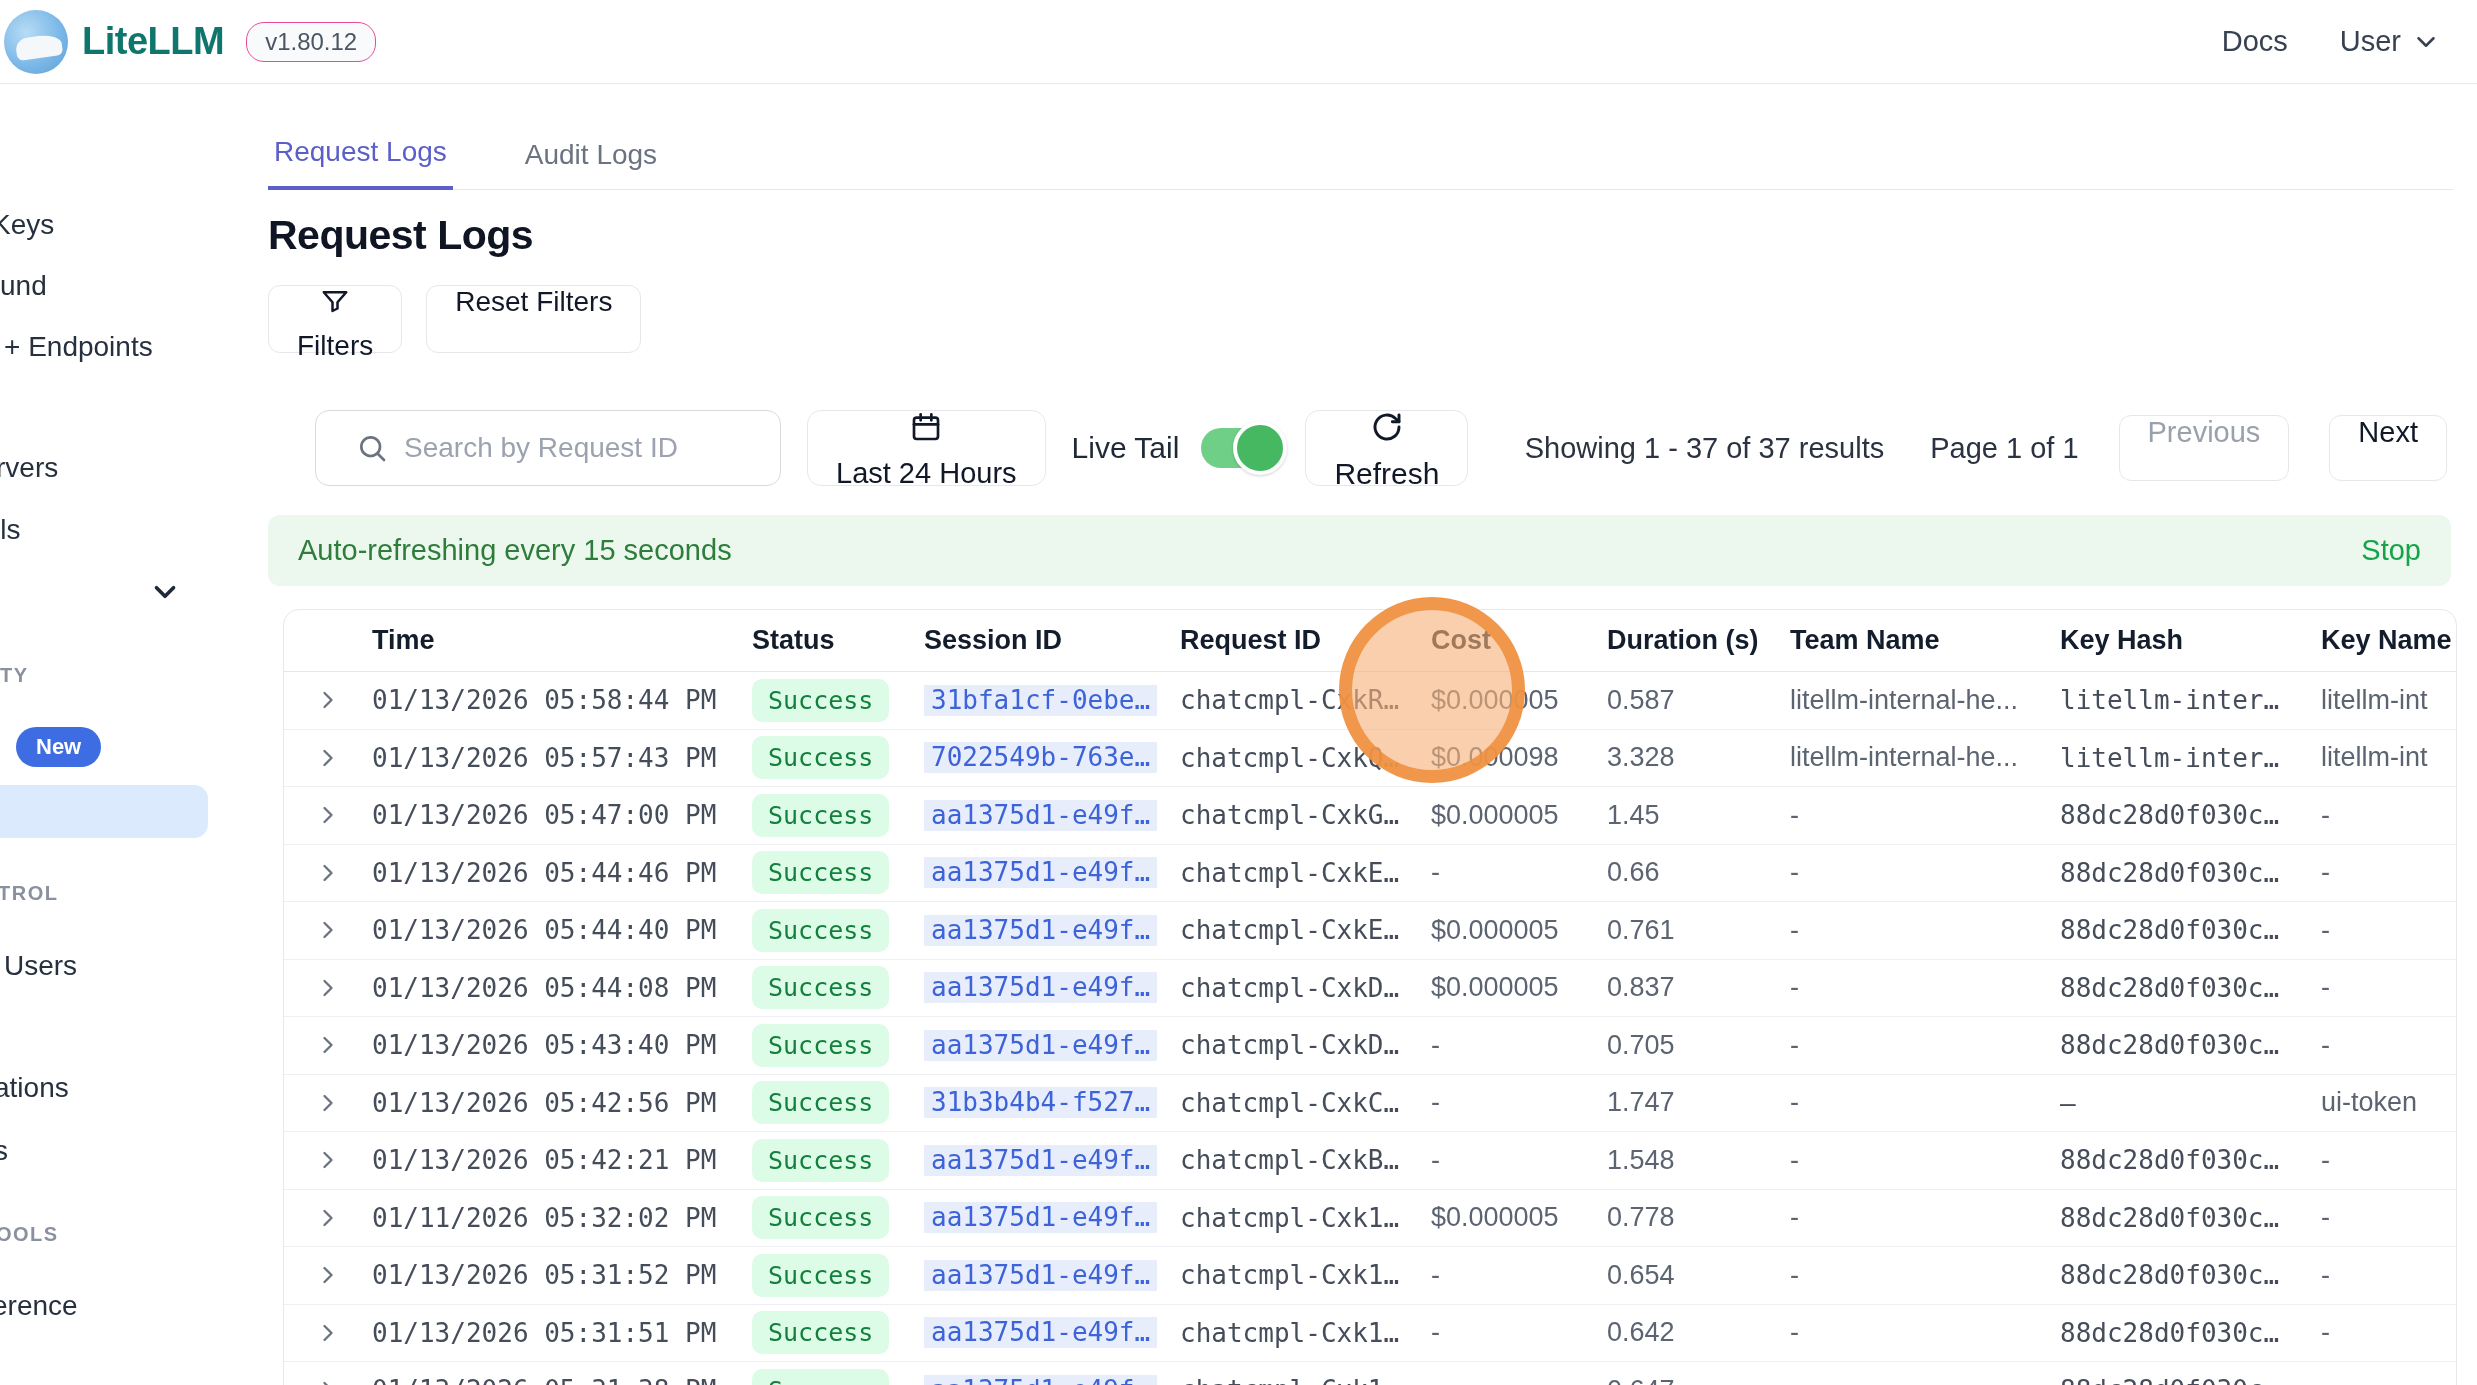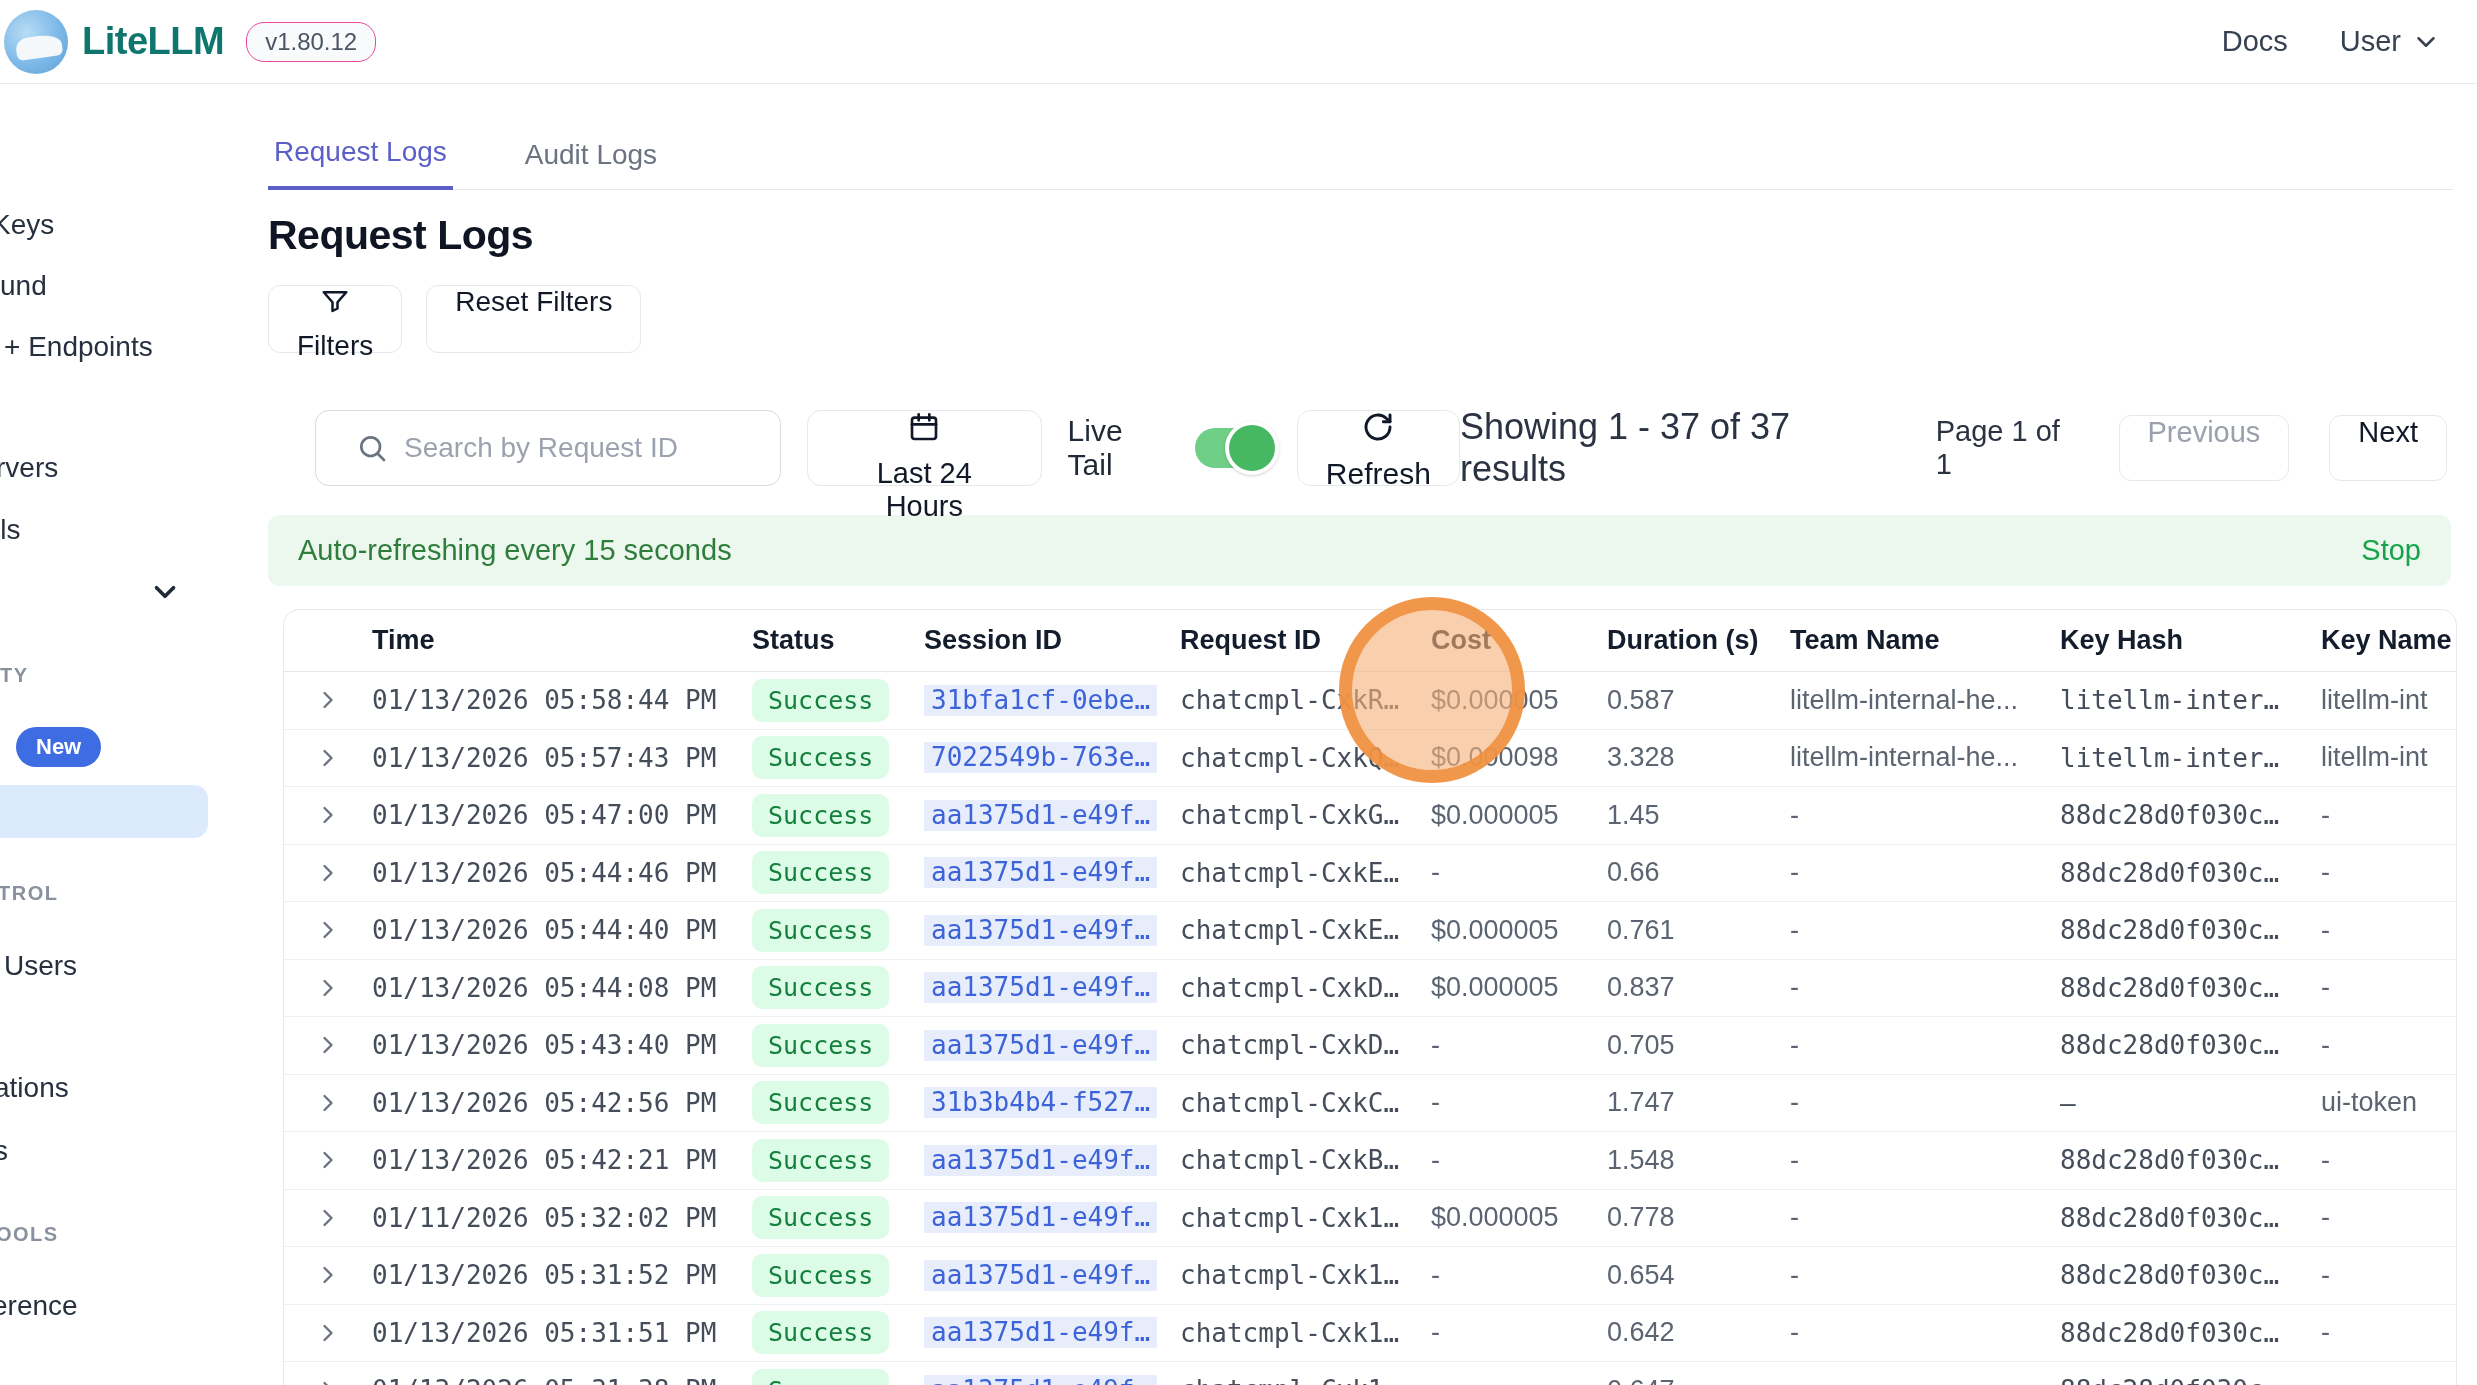--- a/index.html
+++ b/index.html
@@ -55,21 +55,21 @@
     font-family:"Liberation Sans", sans-serif; background:transparent; }
   .search-box input::placeholder { color:#9ca3af; }
   .time-btn { margin-left:26px; height:76px; border-radius:14px; font-size:29px; }
   .livetail { display:flex; align-items:center; gap:22px; margin-left:26px; font-size:30px; color:#1f2937; font-weight:500; }
   .toggle { position:relative; width:82px; height:40px; background:#6fcf87; border-radius:22px; cursor:pointer; }
   .toggle .knob { position:absolute; right:-4px; top:-7px; width:54px; height:54px; border-radius:50%;
     background:#46b862; border:4px solid #fff; box-shadow:0 1px 3px rgba(0,0,0,.18); }
   .refresh-btn { margin-left:22px; height:76px; border-radius:14px; font-size:30px; }
 
   .results-group { margin-left:auto; display:flex; align-items:center; gap:40px; }
-  .results-text { font-size:36px; color:#2b3342; }
+  .results-text { font-size:29px; color:#2b3342; }
   .page-text { font-size:29px; color:#2b3342; margin-left:6px; }
   .pager-btn { height:66px; border-radius:12px; font-size:29px; }
   .pager-btn.disabled { color:#9aa1ac; }
 
   .refresh-banner { margin-top:28px; width:2183px; height:71px; background:#ecf7ee; border-radius:12px;
     display:flex; align-items:center; padding:0 30px; }
   .refresh-banner .msg { font-size:29px; color:#2e7d3b; }
   .refresh-banner .stop { margin-left:auto; font-size:29px; color:#16a34a; cursor:pointer; }
 
   

